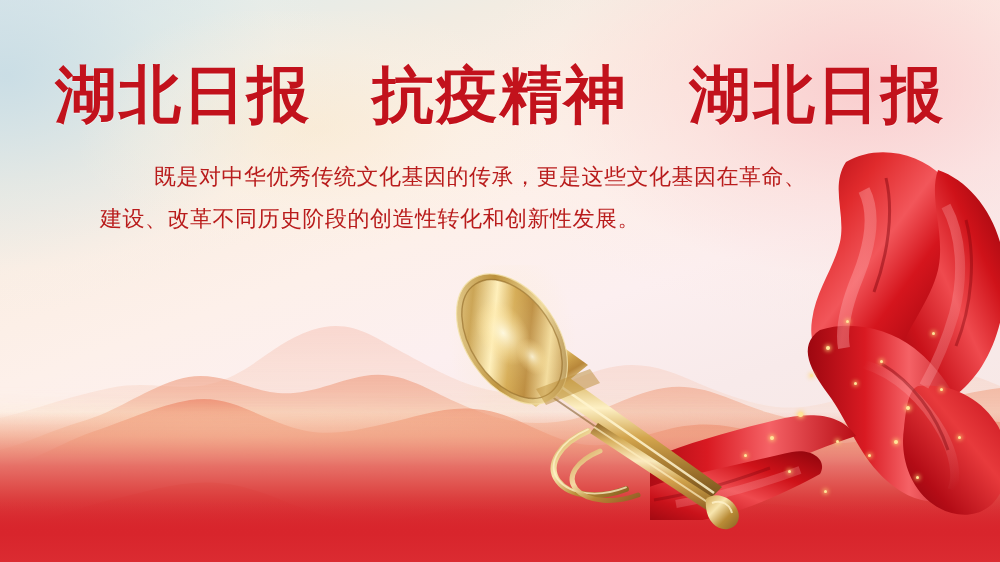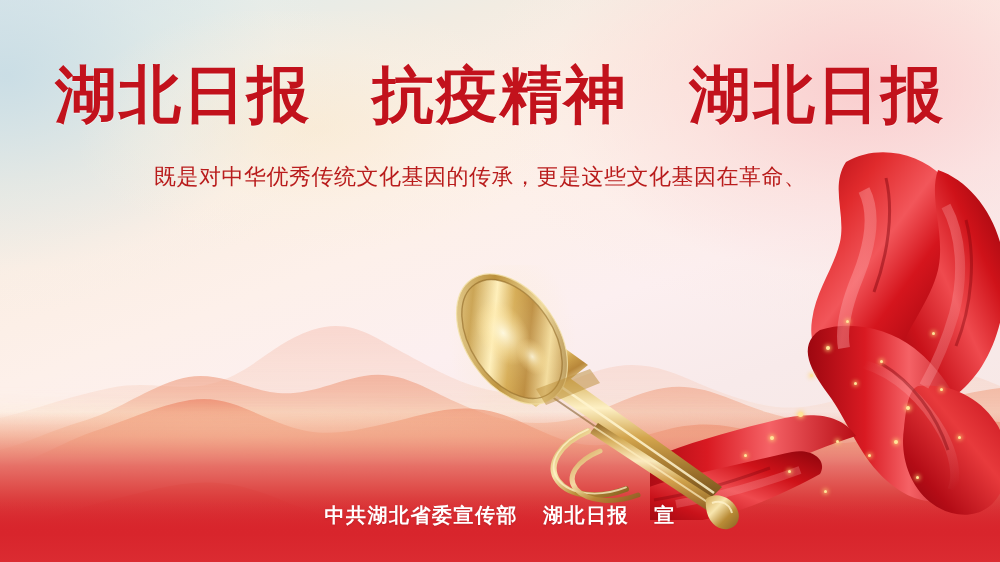--- a/index.html
+++ b/index.html
@@ -404,23 +404,17 @@
   <div class="headline">
     <span>湖北日报</span>
     <span class="gap"></span>
     <span>抗疫精神</span>
     <span class="gap"></span>
     <span>湖北日报</span>
   </div>
 
   <div class="body-text">
     <span class="l1">既是对中华优秀传统文化基因的传承，更是这些文化基因在革命、</span>
-  </div>
-
-  <div class="footer">
-    <span>中共湖北省委宣传部</span>
-    <span class="sp2"></span>
-    <span>湖北日报</span>
-    <span class="sp2"></span>
-    <span>宣</span>
-  </div>
+    <span class="l2">建设、改革不同历史阶段的创造性转化和创新性发展。</span>
+  </div>
+
 
 </div>
 
 </body></html>

